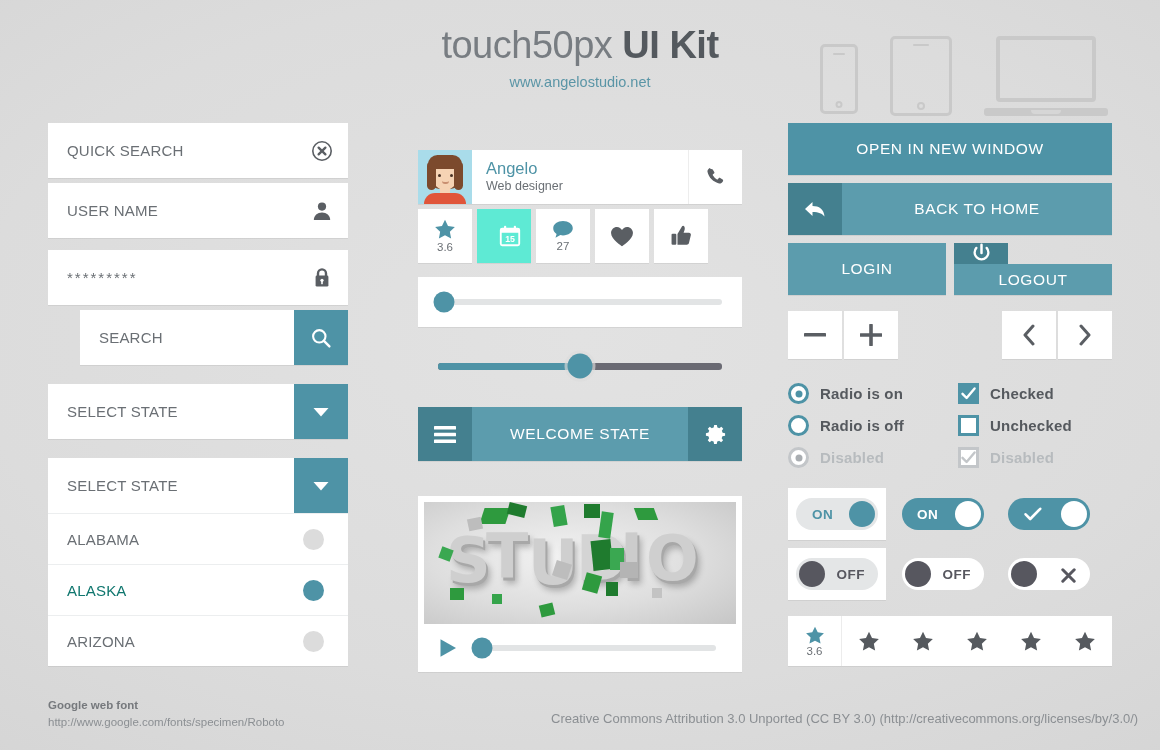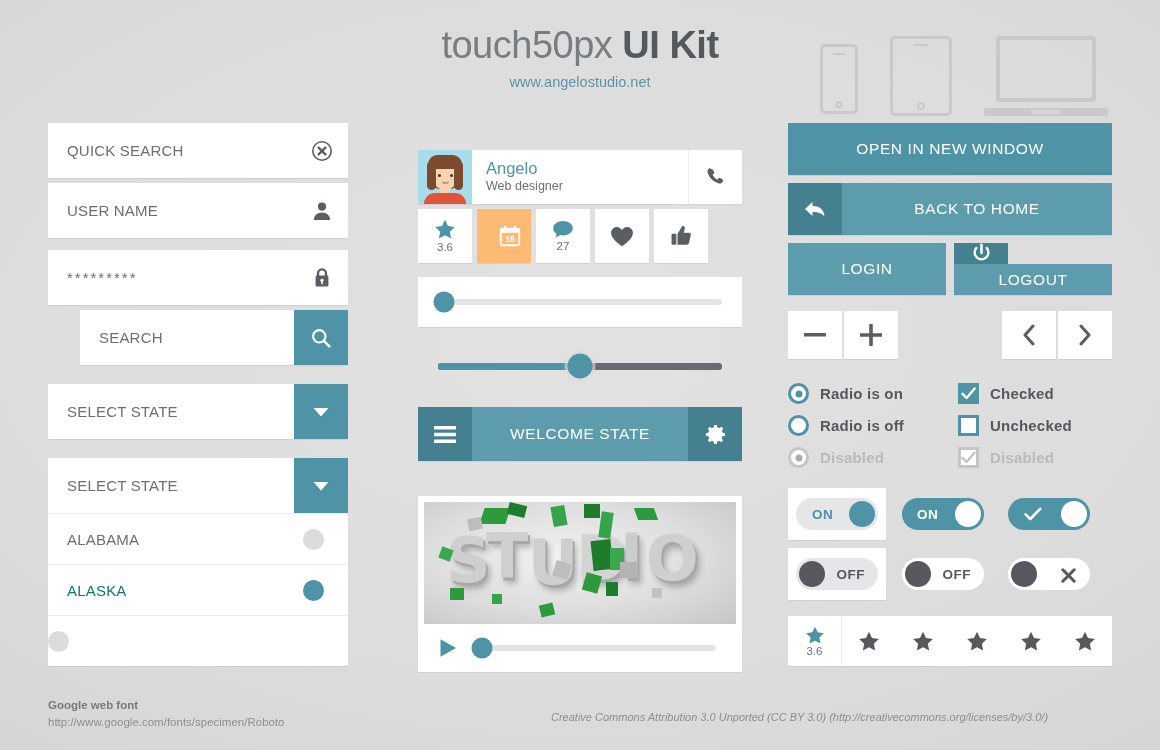--- a/index.html
+++ b/index.html
@@ -69,21 +69,21 @@
   .av-body { position:absolute; left:6px; bottom:0; width:42px; height:11px; background:#e0553a; border-radius:12px 12px 0 0; }
   .av-neck { position:absolute; left:22px; bottom:8px; width:10px; height:7px; background:#f6d3b4; }
   .prof-text { flex: 1; padding-left: 14px; }
   .prof-name { font-size: 16.5px; color: #4e93a6; line-height: 1.15; }
   .prof-role { font-size: 12.5px; color: #6a6f74; line-height: 1.3; }
   .prof-call { width: 54px; height: 54px; display:flex; align-items:center; justify-content:center; border-left: 1px solid #ededed; }
 
   .actions { display: flex; gap: 5px; margin-top: 5px; }
   .act { width: 54px; height: 54px; background: #fff; display: flex; flex-direction: column;
          align-items: center; justify-content: center; box-shadow: 0 1px 0 rgba(0,0,0,0.06); }
-  .act.active { background: #fdba74; padding-left: 12px; }
+  .act.active { background: #5eead4; padding-left: 12px; }
   .act .num { font-size: 11.5px; color: #6a6f74; margin-top: 1px; }
 
   .slider-card { margin-top: 14px; height: 50px; background: #fff; display: flex; align-items: center;
                  box-shadow: 0 1px 0 rgba(0,0,0,0.06); }
   .sl-track { position: relative; height: 6px; background: #e2e4e5; border-radius: 3px; flex: 1; margin: 0 20px; }
   .sl-knob { position: absolute; top: 50%; width: 21px; height: 21px; border-radius: 50%; background: #4e93a6; transform: translate(-50%,-50%); }
 
   .slider-bare { margin-top: 22px; height: 34px; display: flex; align-items: center; padding: 0 20px; }
   .sl2 { position: relative; flex: 1; height: 7px; border-radius: 3px; background: #6a6a73; }
   .sl2-fill { position: absolute; left: 0; top: 0; height: 7px; background: #4e93a6; border-radius: 3px; }
@@ -151,21 +151,21 @@
   .stars { margin-top: 16px; height: 50px; background: #fff; display: flex; align-items: center;
            box-shadow: 0 1px 0 rgba(0,0,0,0.06); }
   .star-cell { width: 54px; height: 50px; display: flex; flex-direction: column; align-items: center;
                justify-content: center; }
   .star-cell.first { border-right: 1px solid #ececec; }
   .star-cell .num { font-size: 11.5px; color: #6a6f74; margin-top: 0px; }
 
   
   .footer-left { position: absolute; left: 48px; top: 697px; font-size: 11.5px; color: #8b8f93; line-height: 1.45; }
   .footer-left b { color: #76797d; }
-  .footer-right { position: absolute; left: 551px; top: 711px; font-size: 11px; color: #8b8f93; font-style: italic; }
+  .footer-right { position: absolute; left: 551px; top: 711px; font-size: 13px; color: #8b8f93; }
 </style>
 </head>
 <body>
 
 <div class="page">
 
   <div class="header">
     <div class="title">
       <span>touch50px</span>
       <b>UI Kit</b>
@@ -257,20 +257,21 @@
       </div>
       <div class="list-row">
         <span class="lbl">ALABAMA</span>
         <span class="dot"></span>
       </div>
       <div class="list-row selected">
         <span class="lbl">ALASKA</span>
         <span class="dot on"></span>
       </div>
       <div class="list-row">
+        <span class="lbl">ARIZONA</span>
         <span class="dot"></span>
       </div>
     </div>
   </div>
 
   <div class="col-mid">
 
     <div class="profile">
       <div class="avatar">
         <span class="av-hair"></span>

